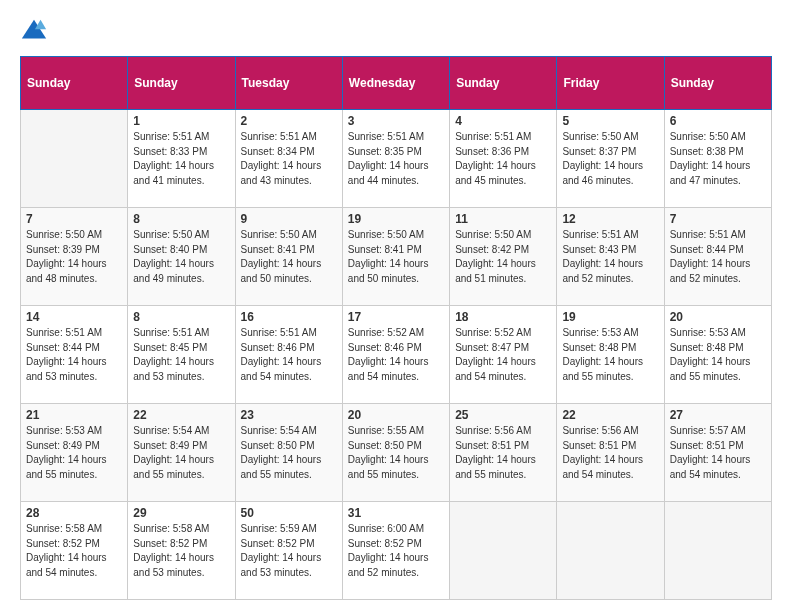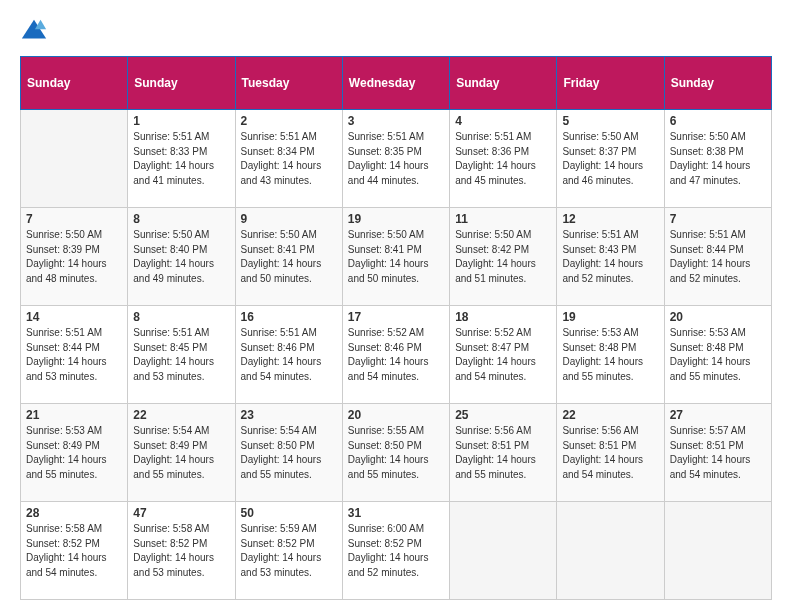--- a/index.html
+++ b/index.html
@@ -250,21 +250,21 @@
             <span class="day-number">27</span>
             <div class="day-info">Sunrise: 5:57 AM<br>Sunset: 8:51 PM<br>Daylight: 14 hours<br>and 54 minutes.</div>
           </td>
         </tr>
         <tr>
           <td>
             <span class="day-number">28</span>
             <div class="day-info">Sunrise: 5:58 AM<br>Sunset: 8:52 PM<br>Daylight: 14 hours<br>and 54 minutes.</div>
           </td>
           <td>
-            <span class="day-number">47</span>
+            <span class="day-number">29</span>
             <div class="day-info">Sunrise: 5:58 AM<br>Sunset: 8:52 PM<br>Daylight: 14 hours<br>and 53 minutes.</div>
           </td>
           <td>
             <span class="day-number">50</span>
             <div class="day-info">Sunrise: 5:59 AM<br>Sunset: 8:52 PM<br>Daylight: 14 hours<br>and 53 minutes.</div>
           </td>
           <td>
             <span class="day-number">31</span>
             <div class="day-info">Sunrise: 6:00 AM<br>Sunset: 8:52 PM<br>Daylight: 14 hours<br>and 52 minutes.</div>
           </td>

